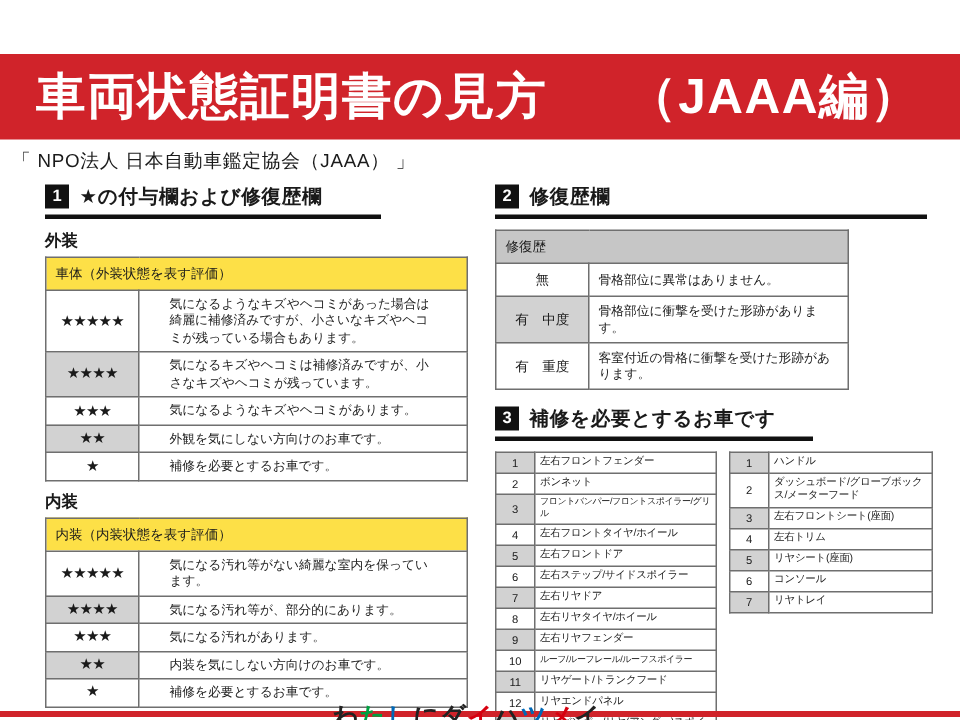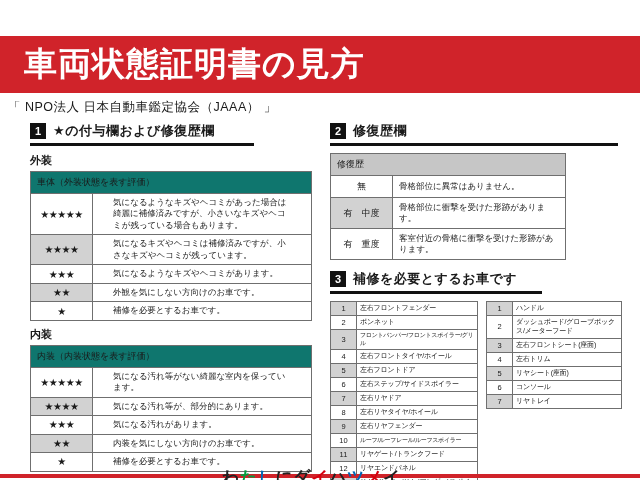--- a/index.html
+++ b/index.html
@@ -25,21 +25,21 @@
   .sec-badge { width:16px; height:16px; background:#111; color:#fff; font-weight:bold;
                font-size:11px; display:flex; align-items:center; justify-content:center; flex:0 0 16px; }
   .sec-title { font-size:13px; font-weight:bold; letter-spacing:.5px; white-space:nowrap; }
   .u1 { width:224px; } .u2 { width:288px; } .u3 { width:212px; }
 
   .zone-label { font-size:11px; font-weight:bold; margin:4px 0 3px 0; }
 
   table { border-collapse:collapse; }
   .rate-table { width:282px; margin-bottom:6px; }
   .rate-table th, .rate-table td { border:1px solid #6f6f6f; }
-  .rate-table th { background:#0f766e; font-size:9px; font-weight:normal; text-align:left;
+  .rate-table th { background:#fde047; font-size:9px; font-weight:normal; text-align:left;
                    padding:4px 6px; height:18px; }
   .rate-table .stars { width:62px; text-align:center; font-size:10px; font-weight:bold;
                        letter-spacing:-.5px; padding:2px 1px; }
   .rate-table .desc { font-size:8.5px; line-height:1.35; padding:3px 20px; color:#222; background:#fff; }
   .rate-table tbody tr:nth-child(even) .stars { background:#d2d2d2; }
   .rate-table tbody tr:nth-child(odd) .stars { background:#fff; }
 
   .repair-table { width:236px; margin-bottom:10px; }
   .repair-table th, .repair-table td { border:1px solid #6f6f6f; }
   .repair-table th { background:#c6c6c6; font-size:9px; font-weight:normal; text-align:left;
@@ -68,20 +68,21 @@
   .brandmark { display:flex; align-items:center; gap:11px; }
   .brand-text { color:#d7000f; font-weight:bold; font-size:17px; letter-spacing:.5px; }
 </style>
 </head>
 <body>
 
 <div class="page">
 
   <div class="banner">
     <span class="t">車両状態証明書の見方</span>
+    <span class="t">（JAAA編）</span>
   </div>
 
   <div class="subtitle">「 NPO法人 日本自動車鑑定協会（JAAA） 」</div>
 
   <div class="cols">
 
     <div class="col-left">
 
       <div class="sec-head u1">
         <span class="sec-badge">1</span>

